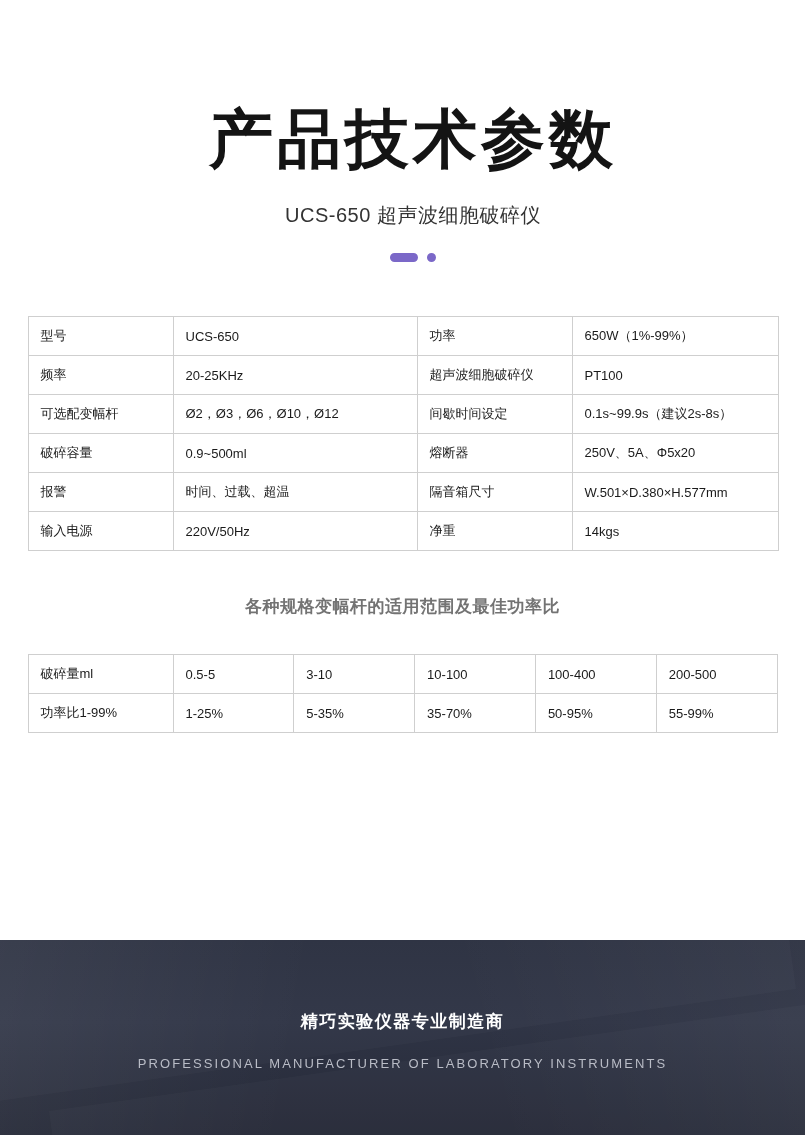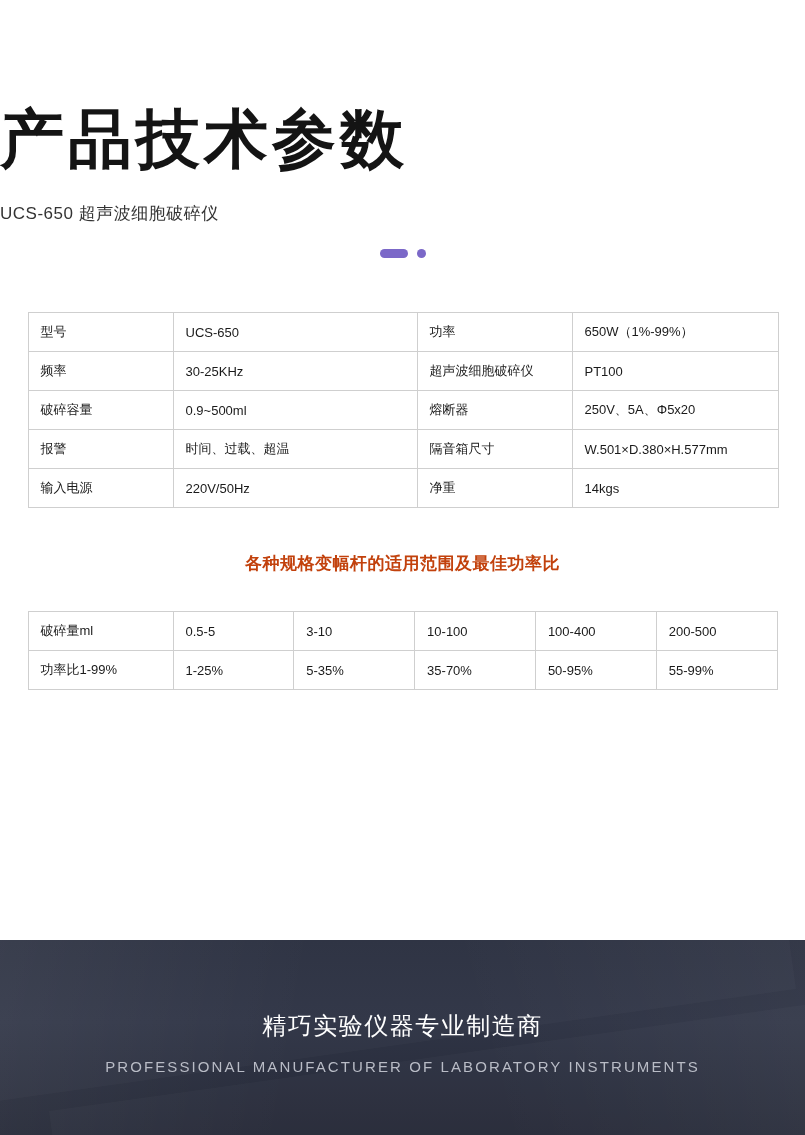--- a/index.html
+++ b/index.html
@@ -13,32 +13,34 @@
     height: 1135px;
     font-family: "Liberation Sans", "DejaVu Sans", sans-serif;
     color: #1c1c1c;
     overflow: hidden;
     position: relative;
   }
 
   
   .header {
     padding-top: 104px;
+    text-align: center;
+    padding-left: 21px;
   }
   .main-title {
     font-size: 64px;
     font-weight: bold;
     letter-spacing: 4px;
     color: #141414;
     line-height: 1.1;
     margin: 0;
   }
   .subtitle {
     margin-top: 28px;
-    font-size: 17px;
+    font-size: 20px;
     color: #333333;
     letter-spacing: 0.5px;
   }
   .dots {
     margin-top: 24px;
     display: flex;
     align-items: center;
     justify-content: center;
     gap: 9px;
   }
@@ -81,21 +83,21 @@
   .spec-table col.c1 { width: 145px; }
   .spec-table col.c2 { width: 244px; }
   .spec-table col.c3 { width: 155px; }
   .spec-table col.c4 { width: 206px; }
 
   
   .section-title {
     text-align: center;
     font-size: 17px;
     font-weight: bold;
-    color: #c2410c;
+    color: #737373;
     margin-top: 44px;
     margin-bottom: 0;
     letter-spacing: 0.5px;
   }
 
   .horn-table { margin-top: 36px; }
   .horn-table col { width: 20%; }
   .horn-table col.first { width: 145px; }
 
   
@@ -127,28 +129,28 @@
   }
   .footer .diag.a { top: -180px; left: -220px; }
   .footer .diag.b { bottom: -205px; right: -260px; transform: rotate(-8deg); }
   .footer-inner {
     position: relative;
     text-align: center;
     padding-top: 70px;
   }
   .footer-cn {
     color: #ffffff;
-    font-size: 24px;
+    font-size: 17px;
     letter-spacing: 1.5px;
-    font-weight: normal;
+    font-weight: bold;
   }
   .footer-en {
-    margin-top: 16px;
+    margin-top: 23px;
     color: #b9bcc6;
-    font-size: 15px;
+    font-size: 13px;
     letter-spacing: 2.1px;
   }
 </style>
 </head>
 <body>
 
 <div class="header">
   <h1 class="main-title">产品技术参数</h1>
   <div class="subtitle">UCS-650 超声波细胞破碎仪</div>
   <div class="dots">
@@ -167,23 +169,29 @@
     </colgroup>
     <tbody>
       <tr>
         <td>型号</td>
         <td>UCS-650</td>
         <td>功率</td>
         <td>650W（1%-99%）</td>
       </tr>
       <tr>
         <td>频率</td>
-        <td>30-25KHz</td>
+        <td>20-25KHz</td>
         <td>超声波细胞破碎仪</td>
         <td>PT100</td>
+      </tr>
+      <tr>
+        <td>可选配变幅杆</td>
+        <td>Ø2，Ø3，Ø6，Ø10，Ø12</td>
+        <td>间歇时间设定</td>
+        <td>0.1s~99.9s（建议2s-8s）</td>
       </tr>
       <tr>
         <td>破碎容量</td>
         <td>0.9~500ml</td>
         <td>熔断器</td>
         <td>250V、5A、Φ5x20</td>
       </tr>
       <tr>
         <td>报警</td>
         <td>时间、过载、超温</td>

